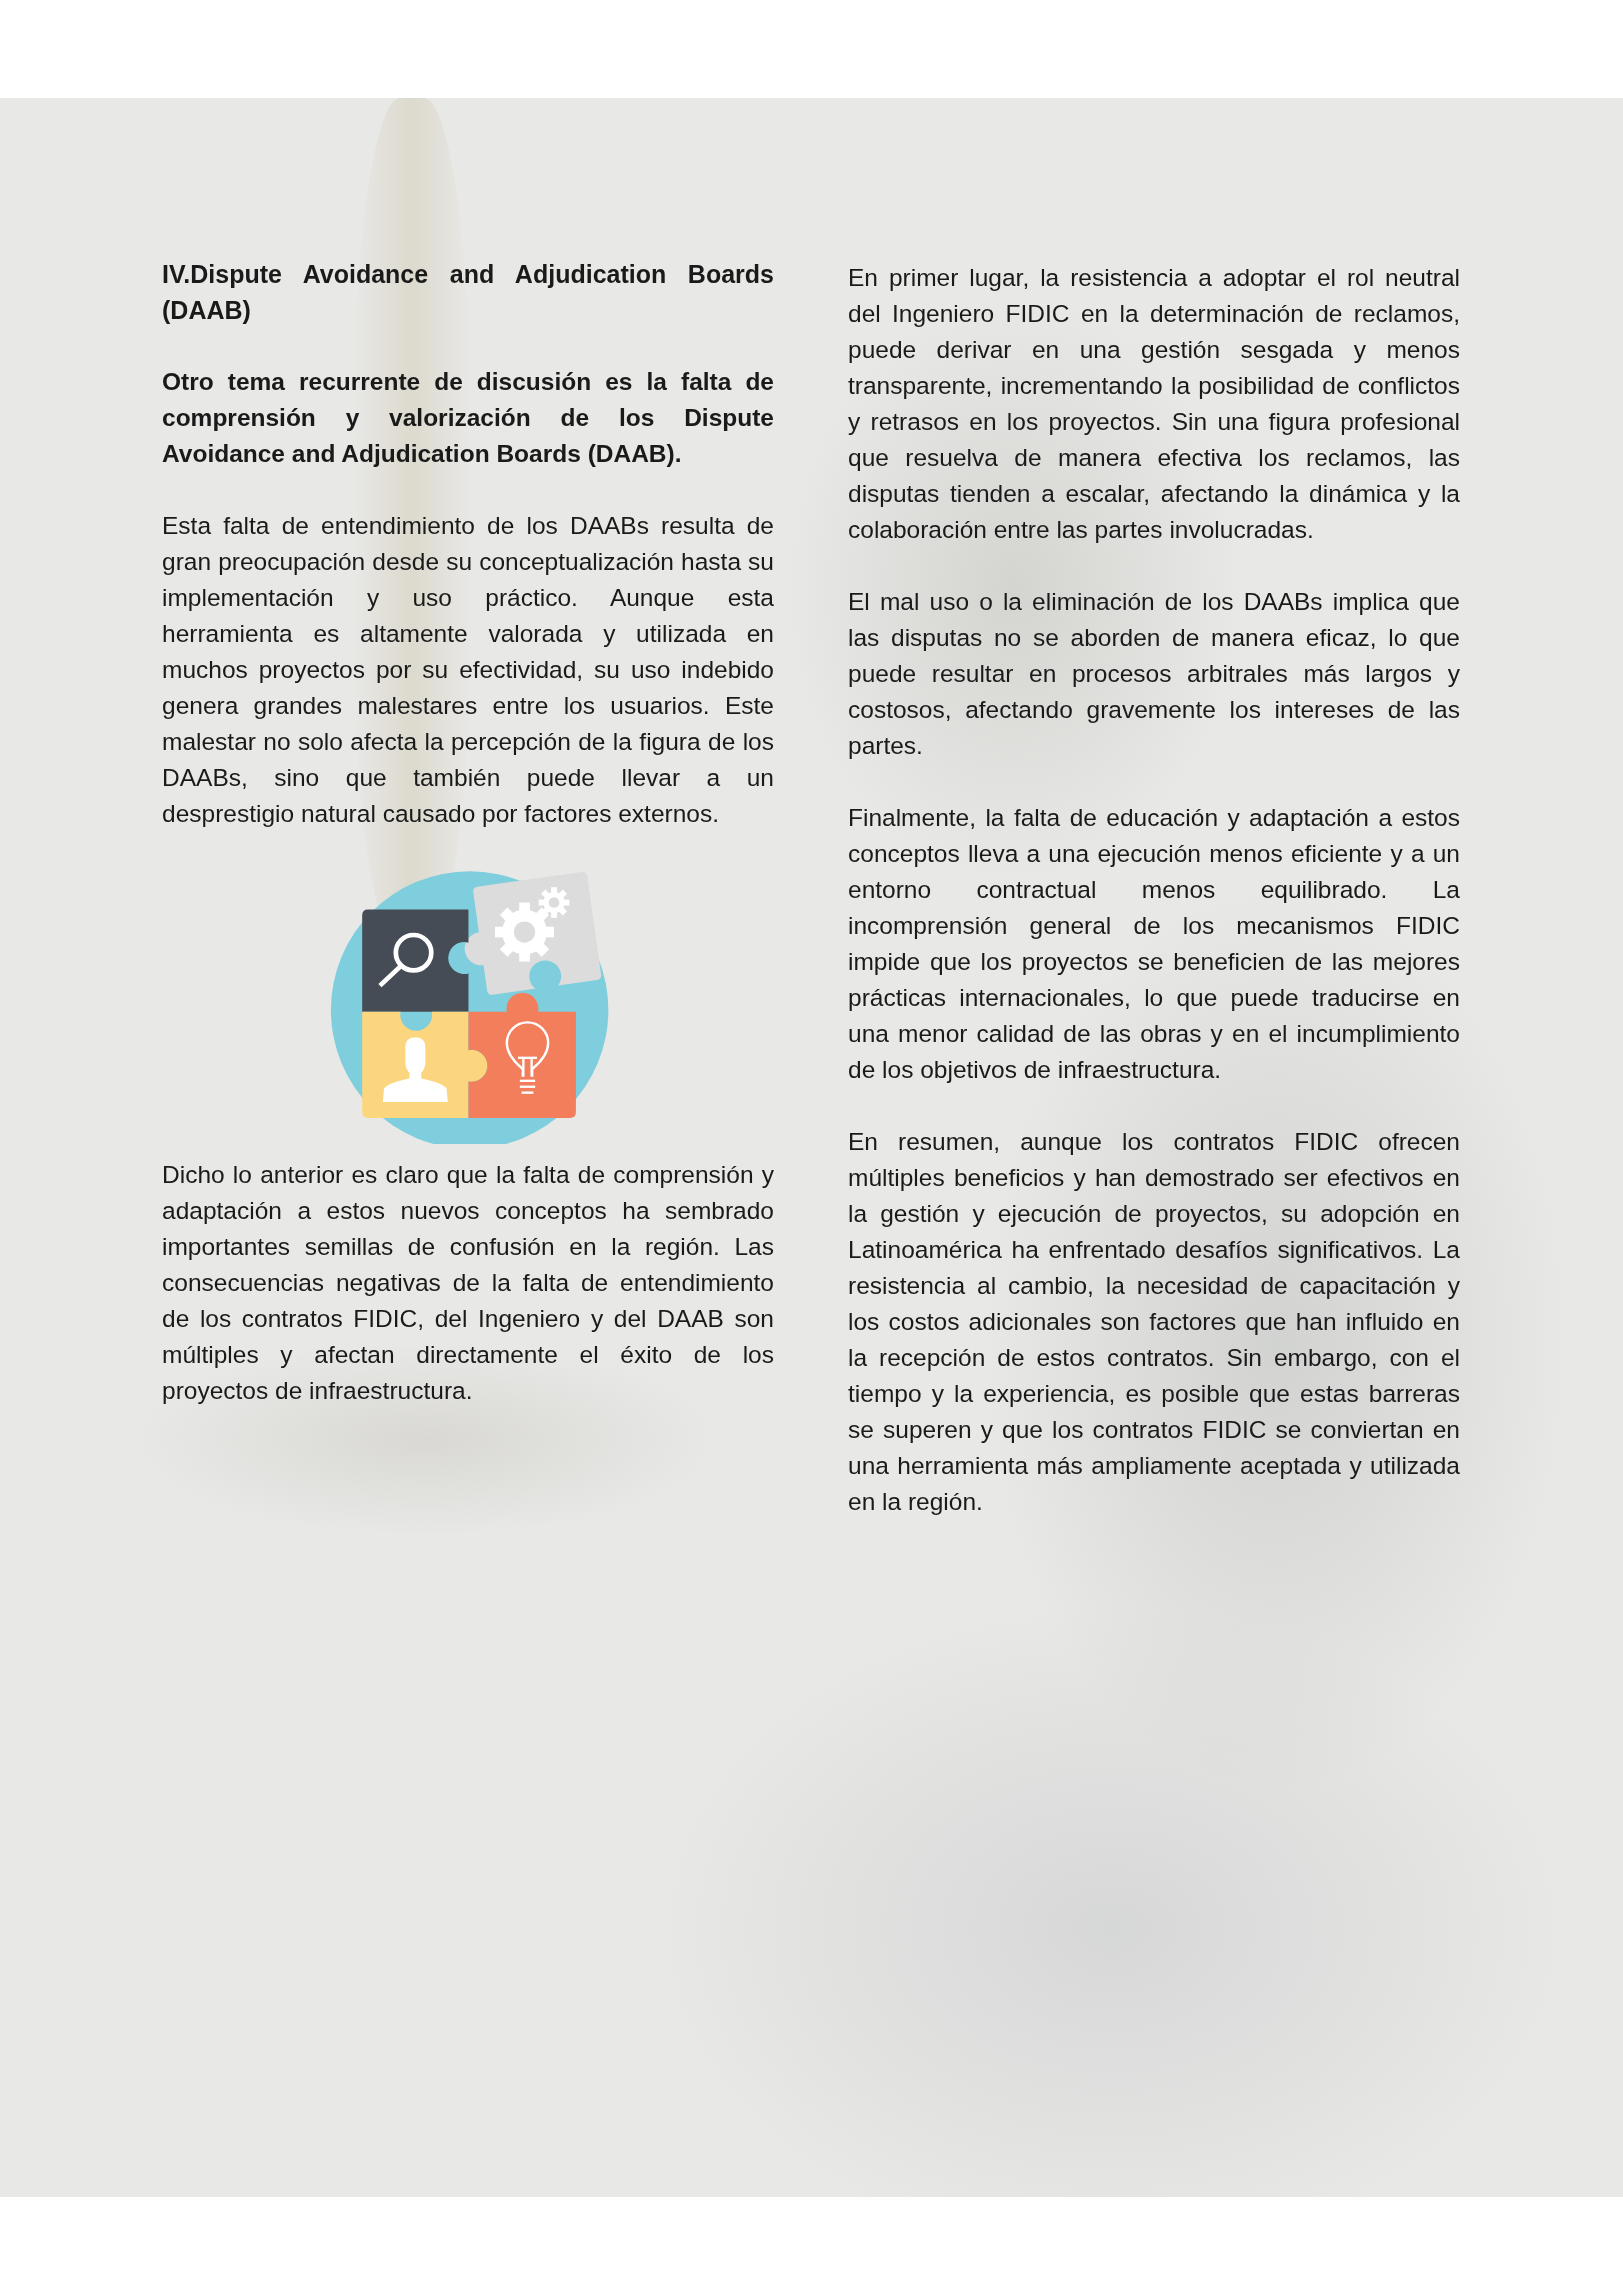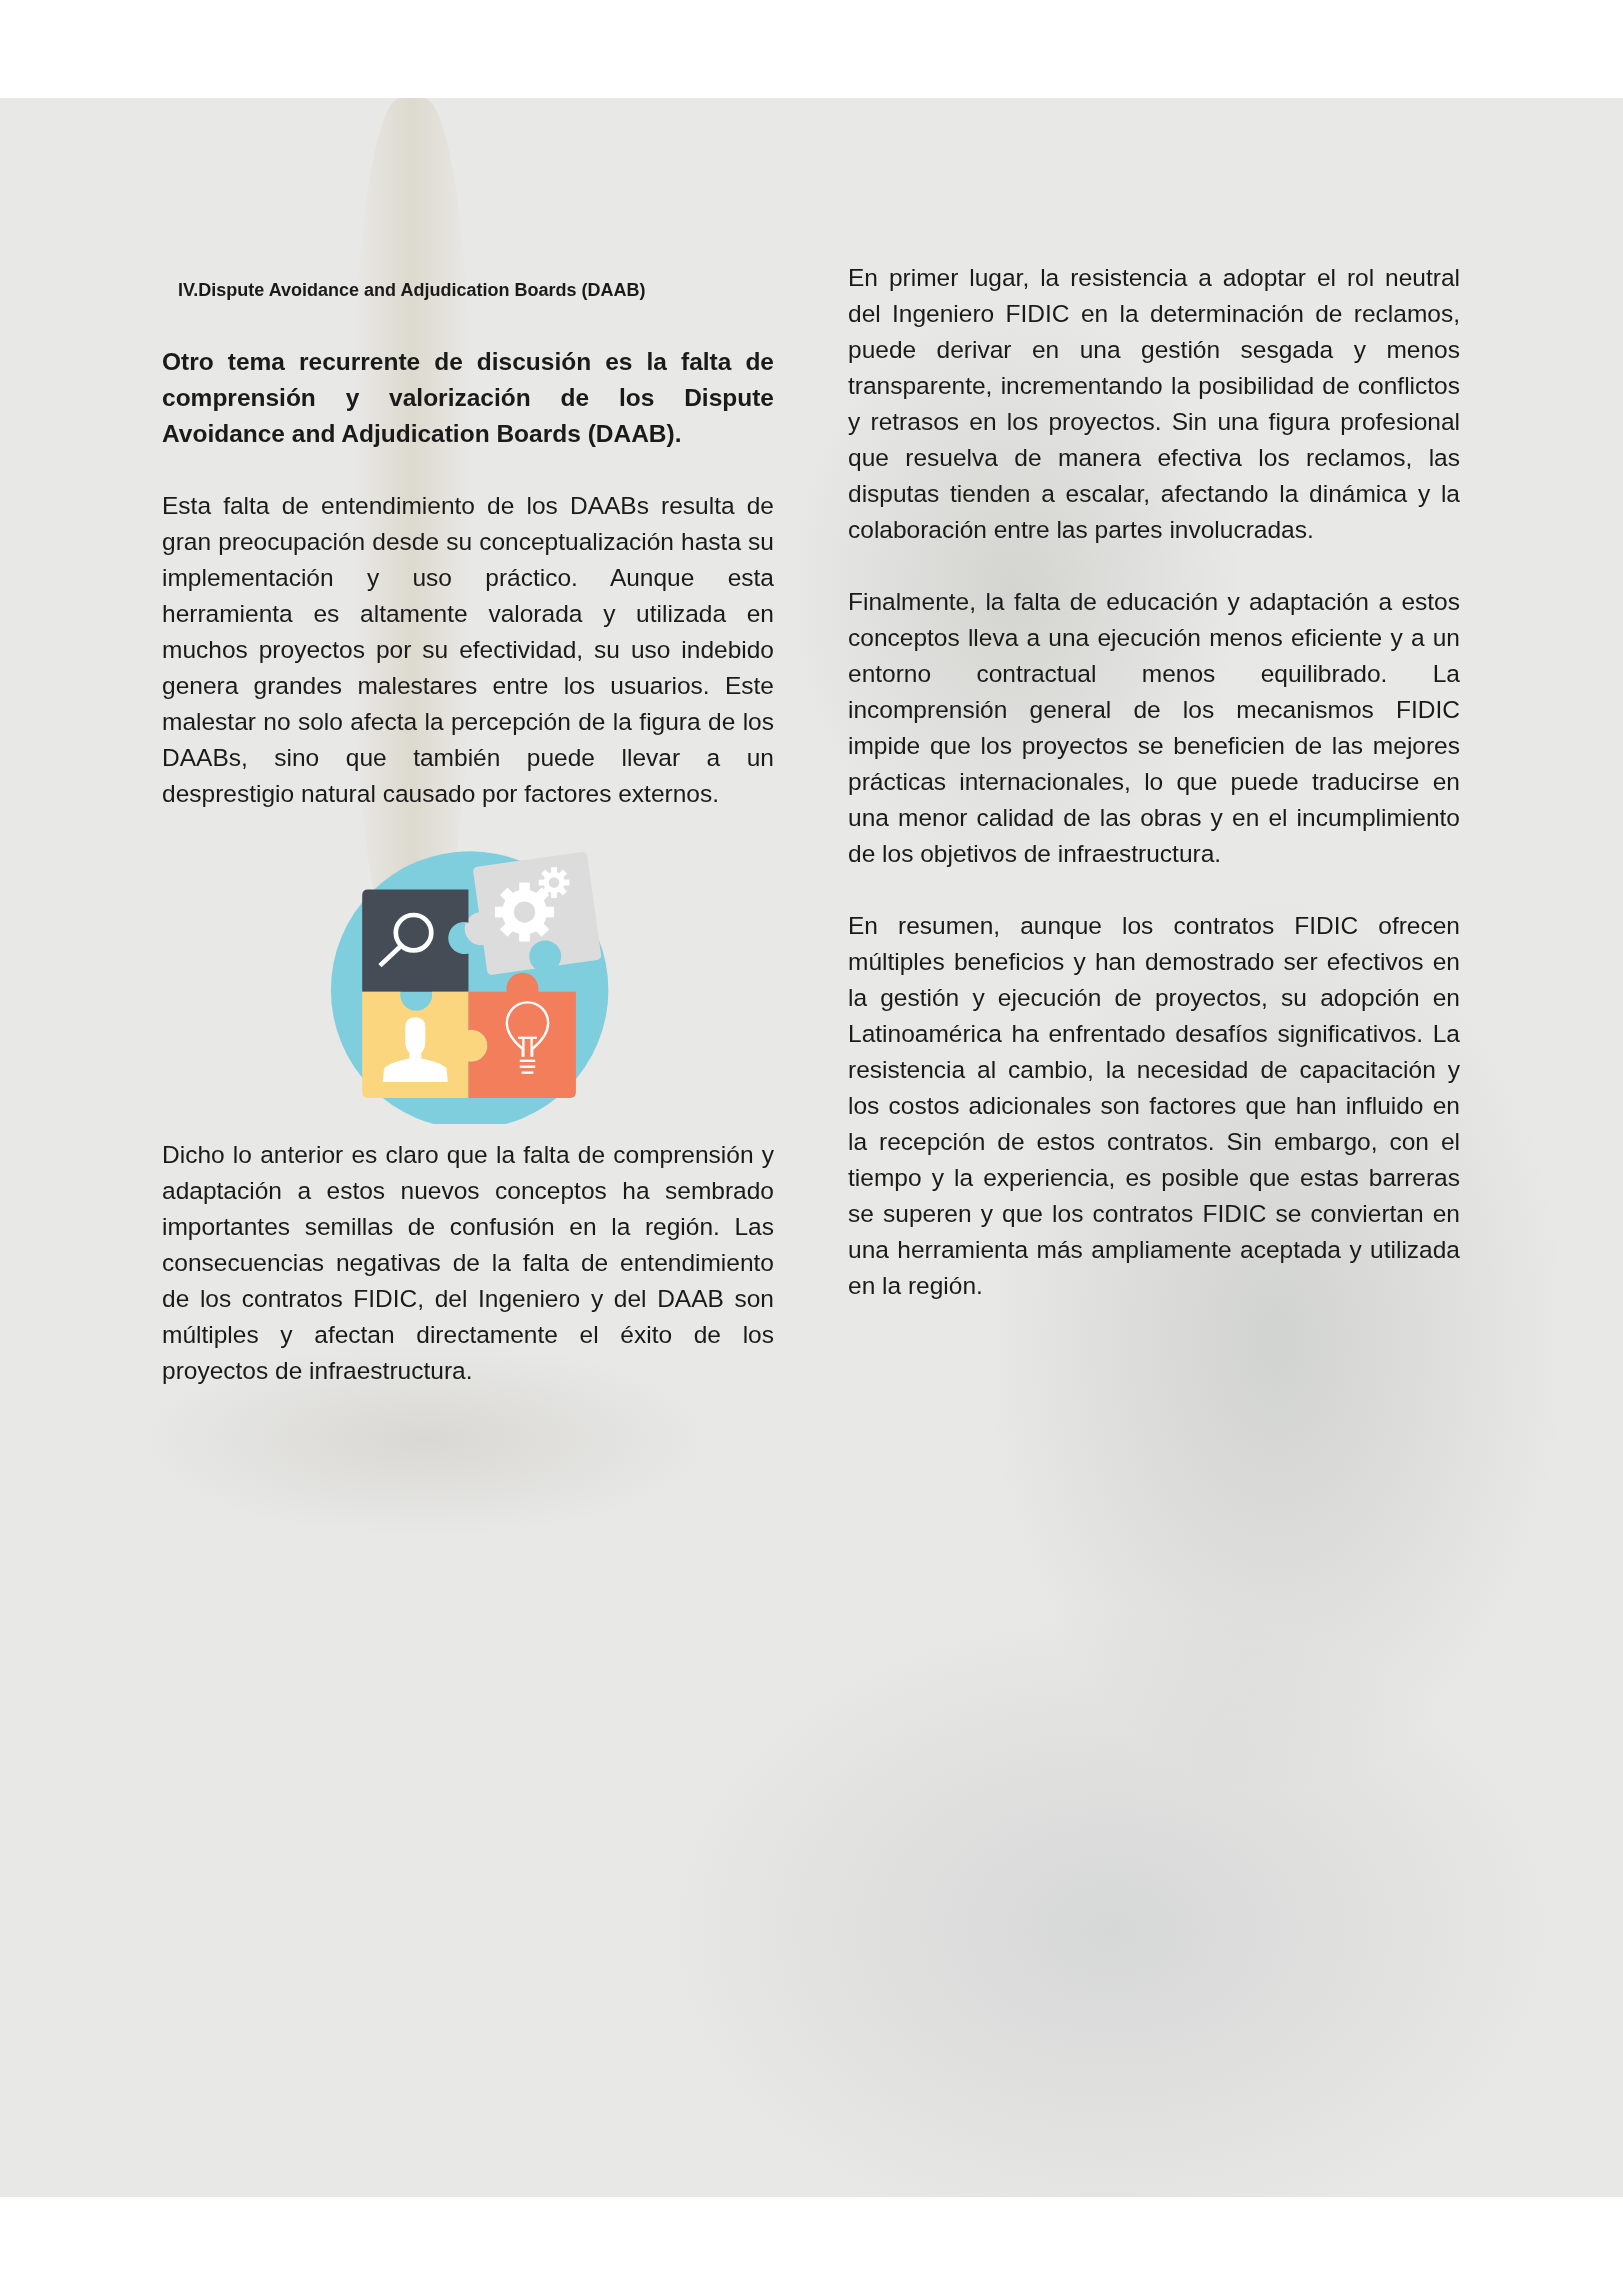--- a/index.html
+++ b/index.html
@@ -31,22 +31,22 @@
     top: 256px;
     width: 612px;
     font-size: 24.5px;
     line-height: 36px;
     text-align: justify;
   }
   .col-left { left: 162px; }
   .col-right { left: 848px; top: 260px; width: 612px; }
   .heading {
     font-weight: bold;
-    margin: 16px;
-    font-size: 18px;
+    margin: 0;
+    font-size: 25px;
     line-height: 36px;
   }
   .para { margin: 0 0 36px 0; }
   .heading + .para { margin-top: 36px; font-weight: bold; }
 
   .illustration {
     position: relative;
     width: 307px; height: 294px;
     margin: 0 0 0 150px;
   }
@@ -124,16 +124,17 @@
       </g>
     </svg>
   </div>
   <div class="gap-img-bottom"></div>
 
   <p class="para">Dicho lo anterior es claro que la falta de comprensión y adaptación a estos nuevos conceptos ha sembrado importantes semillas de confusión en la región. Las consecuencias negativas de la falta de entendimiento de los contratos FIDIC, del Ingeniero y del DAAB son múltiples y afectan directamente el éxito de los proyectos de infraestructura.</p>
 </div>
 
 <div class="col col-right">
   <p class="para">En primer lugar, la resistencia a adoptar el rol neutral del Ingeniero FIDIC en la determinación de reclamos,  puede derivar en una gestión sesgada y menos transparente, incrementando la posibilidad de conflictos y retrasos en los proyectos. Sin una figura  profesional que resuelva de  manera efectiva los reclamos,  las disputas tienden a escalar, afectando la dinámica y la colaboración entre las partes involucradas.</p>
+  <p class="para">El mal uso o la eliminación de los DAABs implica que las disputas no se aborden de manera eficaz, lo que puede resultar en procesos arbitrales más largos y costosos, afectando gravemente los intereses de las partes.</p>
   <p class="para">Finalmente, la falta de educación y adaptación a estos conceptos lleva a una ejecución menos eficiente y a un entorno contractual menos equilibrado. La incomprensión general de los mecanismos FIDIC impide que los proyectos se beneficien de las mejores prácticas internacionales, lo que puede traducirse en una menor calidad de las obras y en el incumplimiento de los objetivos de infraestructura.</p>
   <p class="para">En resumen, aunque los contratos FIDIC ofrecen múltiples beneficios y han demostrado ser efectivos en la gestión y ejecución de proyectos, su adopción en Latinoamérica ha enfrentado desafíos significativos. La resistencia al cambio, la necesidad de capacitación y los costos adicionales son factores que han influido en la recepción de estos contratos. Sin embargo, con el tiempo y la experiencia, es posible que estas barreras se superen y que los contratos FIDIC se conviertan en una herramienta más ampliamente aceptada y utilizada en la región.</p>
 </div>
 
 
 </body></html>

